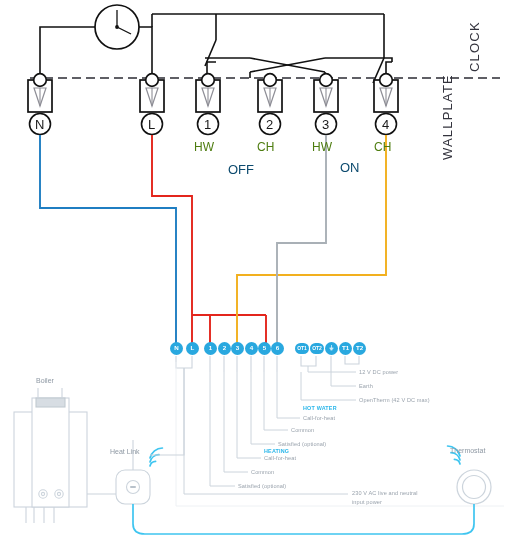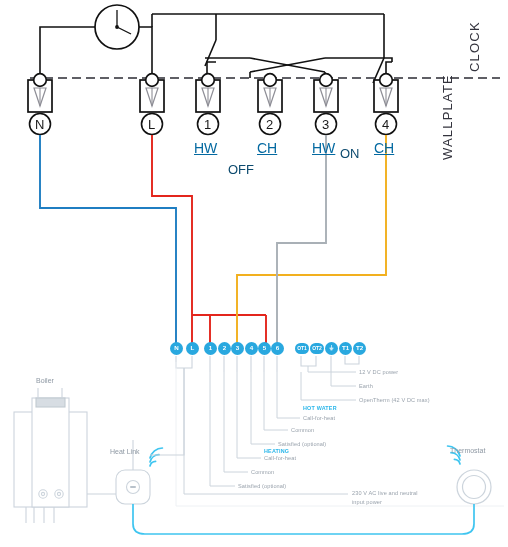--- a/index.html
+++ b/index.html
@@ -2,21 +2,21 @@
 <html><head>
 <meta charset="utf-8">
 <style>
   html,body{margin:0;padding:0;background:#ffffff;}
   body{width:508px;height:547px;position:relative;overflow:hidden;
        font-family:"Liberation Sans",sans-serif;color:#3a3a44;}
   #stage{position:absolute;left:0;top:0;width:508px;height:547px;}
   svg{position:absolute;left:0;top:0;}
   .lbl{position:absolute;white-space:nowrap;}
   .term-big{font-size:13px;font-weight:400;color:#1a1a1a;}
-  .hwch{font-size:14px;color:#0369a1;text-decoration:underline;}
+  .hwch{font-size:12px;color:#4d7c0f;}
   .onoff{font-size:13px;color:#0c4a6e;}
   .wallplate{position:absolute;font-size:13px;letter-spacing:1.2px;color:#33333d;
              transform:rotate(-90deg);transform-origin:left top;}
   .leg{position:absolute;font-size:5.6px;color:#9aa3ad;white-space:nowrap;letter-spacing:.1px;}
   .leg-h{position:absolute;font-size:5.4px;color:#29b6ea;font-weight:bold;
          white-space:nowrap;letter-spacing:.2px;}
   .dev{position:absolute;font-size:7px;color:#8e98a3;white-space:nowrap;}
   .badge{position:absolute;width:13px;height:13px;border-radius:50%;
          background:#29a8df;color:#fff;font-size:6.2px;font-weight:bold;
          display:flex;align-items:center;justify-content:center;line-height:1;}
@@ -210,21 +210,21 @@
   <div class="lbl term-big" style="left:266px;top:117px;">2</div>
   <div class="lbl term-big" style="left:322px;top:117px;">3</div>
   <div class="lbl term-big" style="left:382px;top:117px;">4</div>
 
   <div class="lbl hwch" style="left:194px;top:140px;">HW</div>
   <div class="lbl hwch" style="left:257px;top:140px;">CH</div>
   <div class="lbl hwch" style="left:312px;top:140px;">HW</div>
   <div class="lbl hwch" style="left:374px;top:140px;">CH</div>
 
   <div class="lbl onoff" style="left:228px;top:162px;">OFF</div>
-  <div class="lbl onoff" style="left:340px;top:146px;">ON</div>
+  <div class="lbl onoff" style="left:340px;top:160px;">ON</div>
 
   <div class="badge" style="left:170px;top:342px;">N</div>
   <div class="badge" style="left:186px;top:342px;">L</div>
   <div class="badge" style="left:204px;top:342px;">1</div>
   <div class="badge" style="left:218px;top:342px;">2</div>
   <div class="badge" style="left:231px;top:342px;">3</div>
   <div class="badge" style="left:245px;top:342px;">4</div>
   <div class="badge" style="left:258px;top:342px;">5</div>
   <div class="badge" style="left:271px;top:342px;">6</div>
   <div class="badge ot" style="left:295px;top:343px;">OT1</div>

